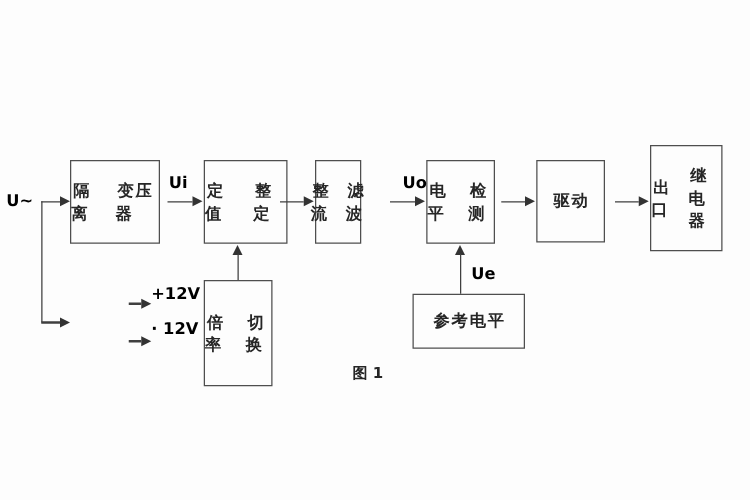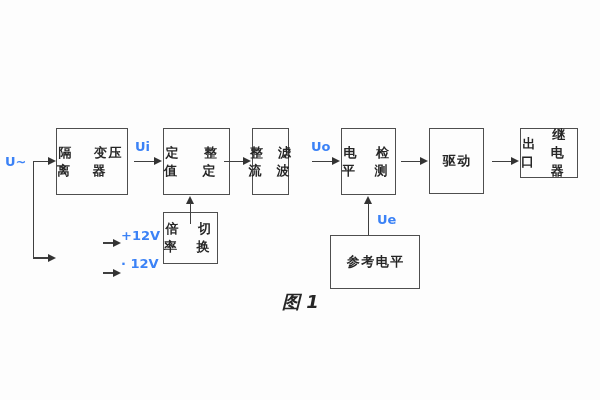--- a/index.html
+++ b/index.html
@@ -20,22 +20,22 @@
     box-sizing:border-box;
   }
   .hline{position:absolute;height:1.6px;background:#3f3f3f;}
   .vline{position:absolute;width:1.6px;background:#3f3f3f;}
   .arr-r{position:absolute;width:0;height:0;
     border-top:4px solid transparent;border-bottom:4px solid transparent;
     border-left:8px solid #333333;}
   .arr-u{position:absolute;width:0;height:0;
     border-left:4px solid transparent;border-right:4px solid transparent;
     border-bottom:8px solid #333333;}
-  .lbl{position:absolute;font-size:13px;font-weight:700;color:#3b82f6;white-space:nowrap;}
-  .caption{position:absolute;font-size:18px;font-weight:600;color:#262626;white-space:nowrap;font-style:italic;}
+  .lbl{position:absolute;font-size:13px;font-weight:700;color:#000000;white-space:nowrap;}
+  .caption{position:absolute;font-size:12px;font-weight:600;color:#262626;white-space:nowrap;}
 </style>
 </head>
 <body>
 
 <div class="canvas">
 
   <div class="blk" style="left:56px;top:128px;width:72px;height:67px">
     <span>隔离</span>
     <span>变压器</span>
   </div>
@@ -52,38 +52,38 @@
 
   <div class="blk" style="left:429px;top:128px;width:55px;height:66px">
     <span>驱动</span>
   </div>
 
   <div class="blk" style="left:341px;top:128px;width:55px;height:67px">
     <span>电平</span>
     <span>检测</span>
   </div>
 
-  <div class="blk" style="left:520px;top:128px;width:58px;height:50px">
+  <div class="blk" style="left:520px;top:116px;width:58px;height:85px">
     <span>出口</span>
     <span>继电器</span>
   </div>
 
 
-  <div class="blk" style="left:163px;top:212px;width:55px;height:52px">
+  <div class="blk" style="left:163px;top:224px;width:55px;height:85px">
     <span>倍率</span>
     <span>切换</span>
   </div>
 
-  <div class="blk" style="left:330px;top:235px;width:90px;height:54px;gap:0">
+  <div class="blk" style="left:330px;top:235px;width:90px;height:44px;gap:0">
     <span>参考电平</span>
   </div>
 
   <div class="lbl" style="left:5px;top:154px">U~</div>
   <div class="lbl" style="left:135px;top:139px">Ui</div>
-  <div class="lbl" style="left:311px;top:139px">Uo</div>
+  <div class="lbl" style="left:322px;top:139px">Uo</div>
   <div class="lbl" style="left:377px;top:212px">Ue</div>
   <div class="lbl" style="left:121px;top:228px">+12V</div>
   <div class="lbl" style="left:121px;top:256px">· 12V</div>
 
   <div class="caption" style="left:282px;top:290px">图 1</div>
 
   <div class="vline" style="left:32.5px;top:161px;height:97px"></div>
   <div class="hline" style="left:33px;top:160.5px;width:15px"></div>
   <div class="arr-r" style="left:48px;top:157px"></div>
   <div class="hline" style="left:33px;top:257px;width:15px"></div>

